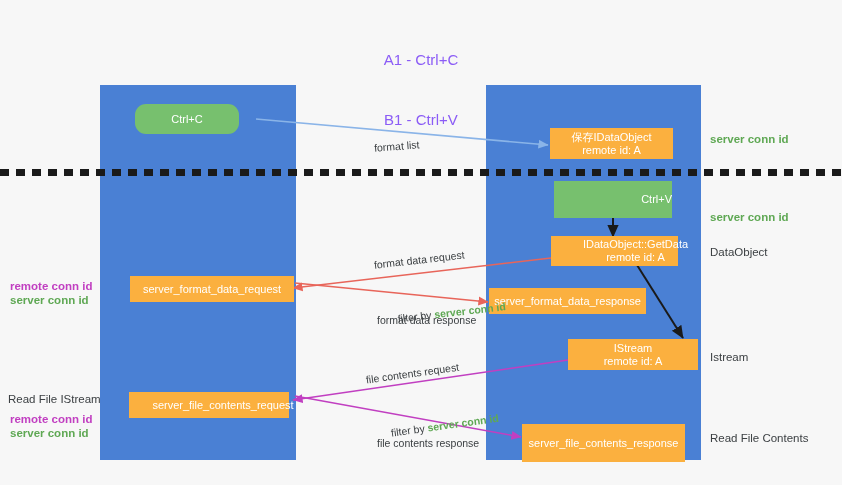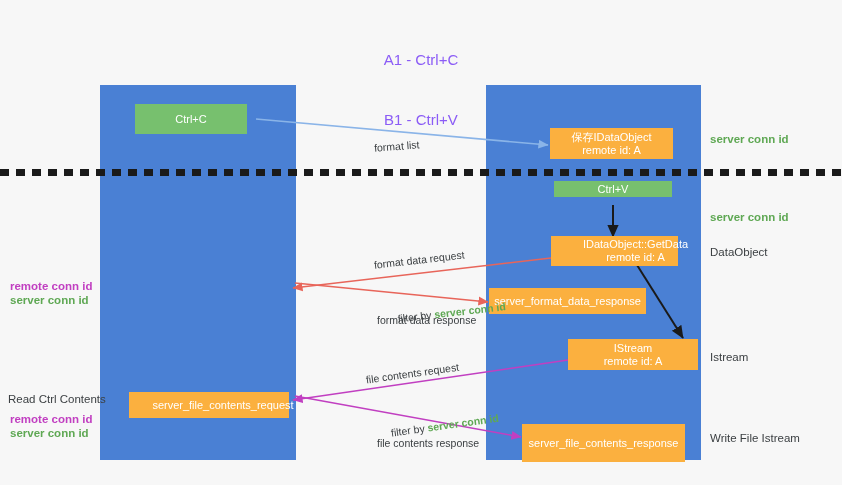--- a/index.html
+++ b/index.html
@@ -148,38 +148,41 @@
 
     <line x1="637" y1="265" x2="683" y2="338" stroke="#1a1a1a" stroke-width="2" marker-end="url(#ah-black)"></line>
 
     <line x1="568" y1="360" x2="293" y2="400" stroke="#c13fc1" stroke-width="1.6" marker-end="url(#ah-magenta)"></line>
 
     <line x1="295" y1="396" x2="521" y2="437" stroke="#c13fc1" stroke-width="1.6" marker-end="url(#ah-magenta)"></line>
   </svg>
 
   <div class="abs divider"></div>
 
-  <div class="abs box green" style="left:135px; top:104px; width:112px; height:30px;">
+  <div class="abs box green" style="left:135px; top:104px; width:104px; height:30px;border-radius:11px;">
     <div>Ctrl+C</div>
   </div>
 
   <div class="abs box orange" style="left:550px; top:128px; width:123px; height:31px;">
     <div>保存IDataObject</div>
     <div>remote id: A</div>
   </div>
 
-  <div class="abs box green" style="left:554px; top:181px; width:118px; height:16px;">
+  <div class="abs box green" style="left:554px; top:181px; width:118px; height:37px;align-items:flex-end;">
     <div>Ctrl+V</div>
   </div>
 
   <div class="abs box orange" style="left:551px; top:236px; width:127px; height:30px;padding-left:42px;">
     <div>IDataObject::GetData</div>
     <div>remote id: A</div>
   </div>
 
+  <div class="abs box orange" style="left:130px; top:276px; width:164px; height:26px;">
+    <div>server_format_data_request</div>
+  </div>
 
   <div class="abs box orange" style="left:489px; top:288px; width:157px; height:26px;">
     <div>server_format_data_response</div>
   </div>
 
   <div class="abs box orange" style="left:568px; top:339px; width:130px; height:31px;">
     <div>IStream</div>
     <div>remote id: A</div>
   </div>
 
@@ -192,26 +195,26 @@
   </div>
 
   <div class="abs side-label clr-green" style="left:710px; top:132px;">server conn id</div>
 
   <div class="abs side-label clr-green" style="left:710px; top:210px;">server conn id</div>
 
   <div class="abs side-label clr-dark" style="left:710px; top:245px;">DataObject</div>
 
   <div class="abs side-label clr-dark" style="left:710px; top:350px;">Istream</div>
 
-  <div class="abs side-label clr-dark" style="left:710px; top:431px;">Write File Istream</div>
+  <div class="abs side-label clr-dark" style="left:710px; top:431px;">Read File Contents</div>
 
   <div class="abs side-label clr-purple" style="left:10px; top:279px;">remote conn id</div>
   <div class="abs side-label clr-green" style="left:10px; top:293px;">server conn id</div>
 
-  <div class="abs side-label clr-dark" style="left:8px; top:392px;">Read Ctrl Contents</div>
+  <div class="abs side-label clr-dark" style="left:8px; top:392px;">Read File IStream</div>
   <div class="abs side-label clr-purple" style="left:10px; top:412px;">remote conn id</div>
   <div class="abs side-label clr-green" style="left:10px; top:426px;">server conn id</div>
 
   <div class="abs edge-label" style="left:374px; top:111px; transform:rotate(-4.5deg);">
     <div>format list</div>
   </div>
 
   <div class="abs edge-label" style="left:370px; top:230px; transform:rotate(-6.5deg); transform-origin: left top;">
     <div>format data request</div>
     <div>

